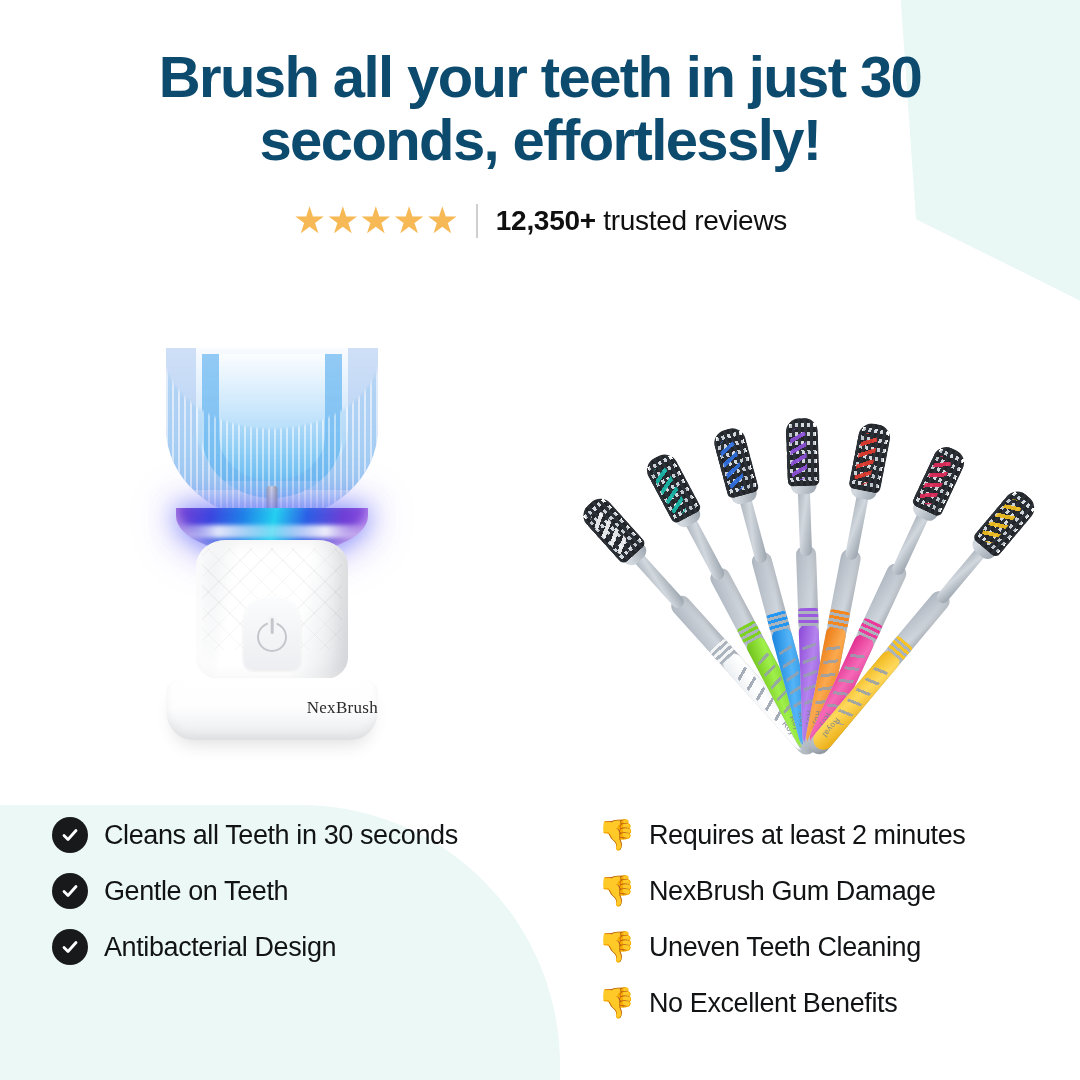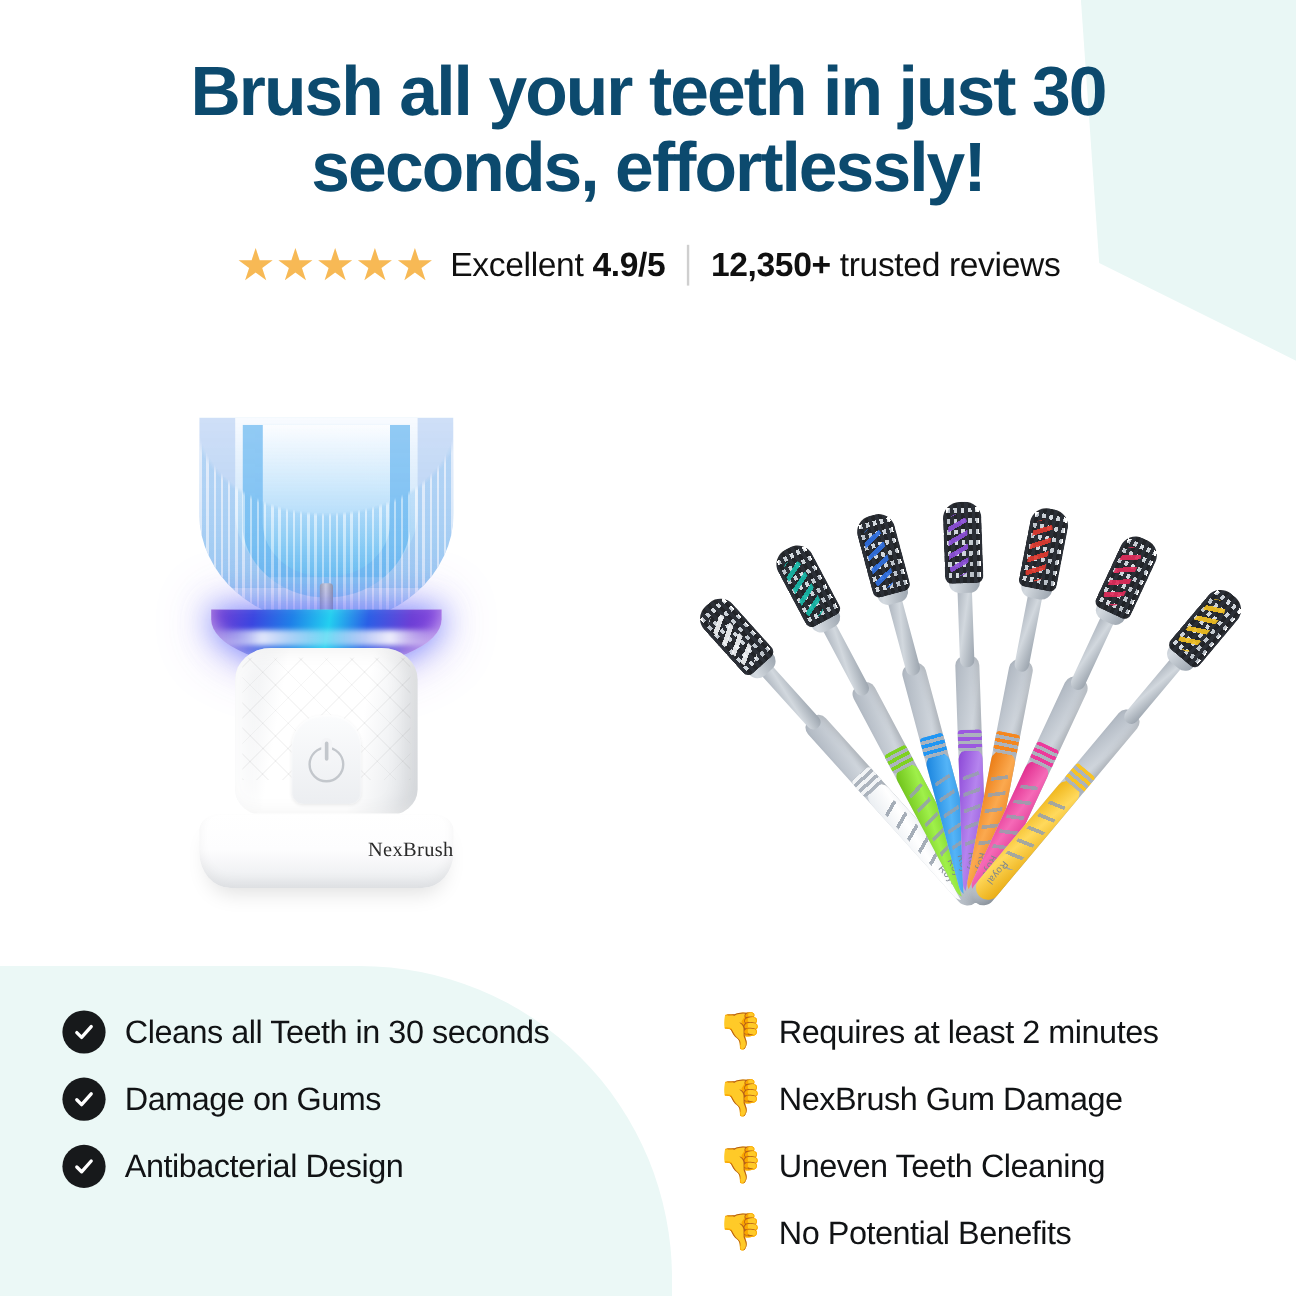--- a/index.html
+++ b/index.html
@@ -408,21 +408,21 @@
     position: absolute;
     top: 806px;
     left: 0;
     width: 1080px;
     height: 274px;
     z-index: 3;
   }
 
   .col {
     position: absolute;
-    top: 26px;
+    top: 1px;
   }
   .col-pros { left: 52px; width: 500px; }
   .col-cons { left: 598px; width: 440px; }
 
   .item {
     display: flex;
     align-items: center;
     gap: 16px;
     height: 56px;
   }
@@ -465,24 +465,20 @@
 
 <h1 class="headline">Brush all your teeth in just 30 seconds, effortlessly!</h1>
 
 <div class="rating-row">
   <div class="stars">
     <span class="star">★</span>
     <span class="star">★</span>
     <span class="star">★</span>
     <span class="star">★</span>
     <span class="star">★</span>
-  </div>
-  <div class="rating-text">
-    <span>Excellent</span>
-    <span class="strong">4.9/5</span>
   </div>
   <div class="rating-divider"></div>
   <div class="rating-text">
     <span class="strong">12,350+</span>
     <span>trusted reviews</span>
   </div>
 </div>
 
 <div class="product-area">
 
@@ -594,21 +590,21 @@
           </svg>
       </span>
       <span class="item-label">Cleans all Teeth in 30 seconds</span>
     </div>
     <div class="item">
       <span class="check-icon">
         <svg width="20" height="20" viewBox="0 0 20 20">
             <path d="M4 10.5 L8 14.5 L16 5.5" stroke="#fff" stroke-width="2.8" fill="none" stroke-linecap="round" stroke-linejoin="round"></path>
           </svg>
       </span>
-      <span class="item-label">Damage on Gums</span>
+      <span class="item-label">Gentle on Teeth</span>
     </div>
     <div class="item">
       <span class="check-icon">
         <svg width="20" height="20" viewBox="0 0 20 20">
             <path d="M4 10.5 L8 14.5 L16 5.5" stroke="#fff" stroke-width="2.8" fill="none" stroke-linecap="round" stroke-linejoin="round"></path>
           </svg>
       </span>
       <span class="item-label">Antibacterial Design</span>
     </div>
   </div>
@@ -621,16 +617,16 @@
     <div class="item">
       <span class="thumb-icon">👎</span>
       <span class="item-label">NexBrush Gum Damage</span>
     </div>
     <div class="item">
       <span class="thumb-icon">👎</span>
       <span class="item-label">Uneven Teeth Cleaning</span>
     </div>
     <div class="item">
       <span class="thumb-icon">👎</span>
-      <span class="item-label">No Potential Benefits</span>
+      <span class="item-label">No Excellent Benefits</span>
     </div>
   </div>
 </div>
 
 </body></html>

